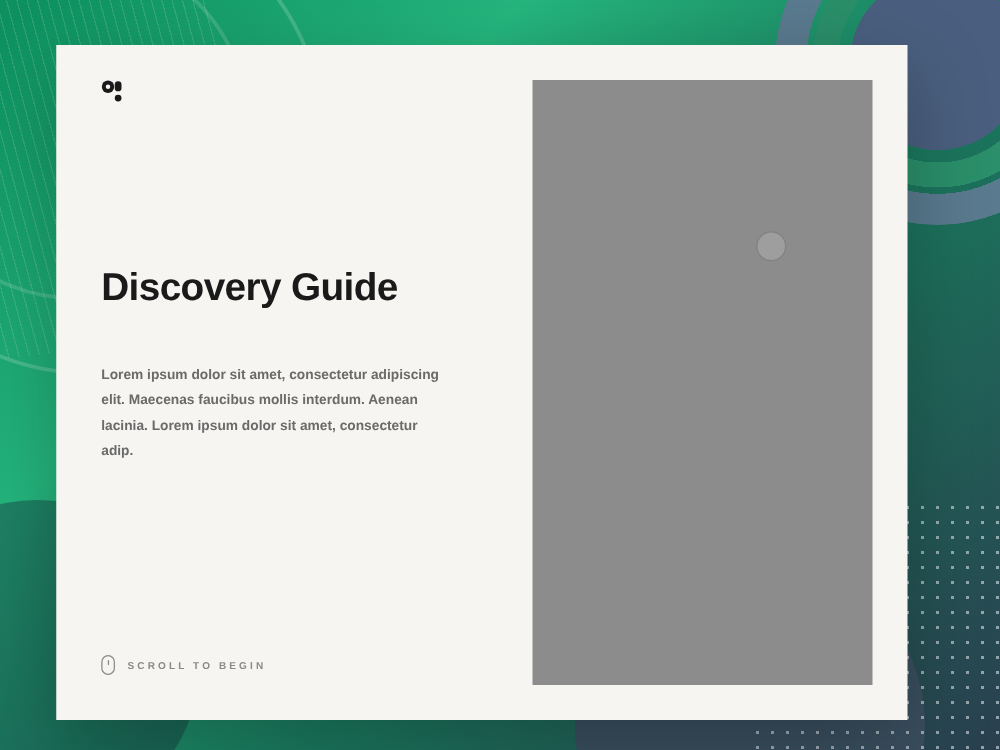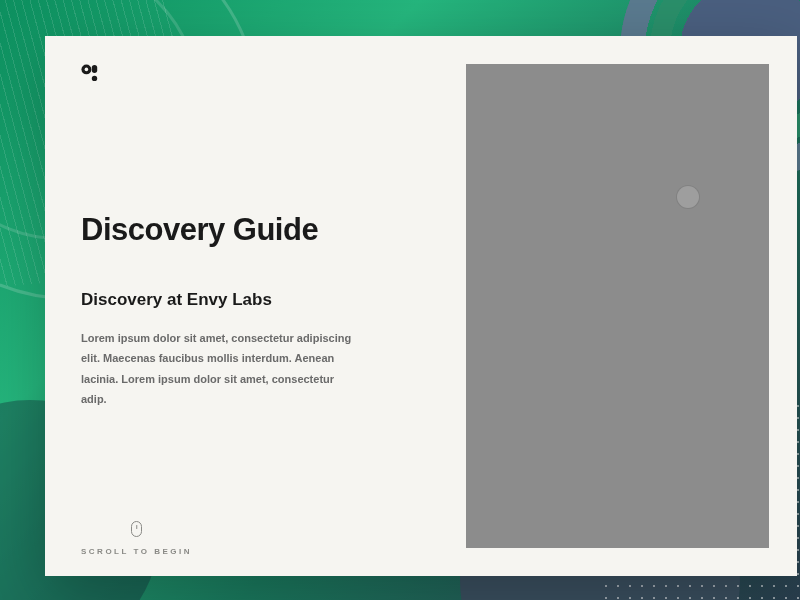--- a/index.html
+++ b/index.html
@@ -67,21 +67,21 @@
   width: 260px; height: 260px;
   background: rgba(20,50,60,0.4);
   border-radius: 50%;
 }
 
 
 .card {
   position: absolute;
   top: 36px;
   left: 45px;
-  width: 752px;
+  width: 681px;
   height: 540px;
   background: #f6f5f1;
   box-shadow: 0 20px 60px rgba(0,0,0,0.25);
   display: flex;
 }
 
 .card-left {
   width: 56%;
   padding: 28px 36px 34px 36px;
   position: relative;
@@ -117,26 +117,25 @@
 .body-text {
   font-size: 11px;
   line-height: 1.85;
   color: #6a6a6a;
   max-width: 280px;
   font-weight: bold;
 }
 
 .scroll-cue {
   position: absolute;
-  bottom: 20px;
+  bottom: 36px;
   left: 36px;
   display: flex;
   align-items: center;
   gap: 10px;
-  flex-direction: column;
 }
 
 .mouse-icon {
   width: 11px; height: 16px;
   border: 1.3px solid #8a8a86;
   border-radius: 6px;
   position: relative;
 }
 .mouse-icon::after {
   content: '';
@@ -198,21 +197,20 @@
       <svg viewBox="0 0 20 20" width="18" height="18">
         <circle cx="6" cy="6" r="5.5" fill="#1a1a1a"></circle>
         <rect x="12" y="1" width="6" height="9" rx="3" fill="#1a1a1a"></rect>
         <circle cx="15" cy="16" r="3" fill="#1a1a1a"></circle>
         <circle cx="6" cy="6" r="2" fill="#f6f5f1"></circle>
       </svg>
     </div>
 
     <div class="content">
       <h1 class="title">Discovery Guide</h1>
-      <h2 class="subtitle">Discovery at Envy Labs</h2>
       <p class="body-text">Lorem ipsum dolor sit amet, consectetur adipiscing elit. Maecenas faucibus mollis interdum. Aenean lacinia. Lorem ipsum dolor sit amet, consectetur adip.</p>
     </div>
 
     <div class="scroll-cue">
       <span class="mouse-icon"></span>
       <span class="scroll-text">SCROLL TO BEGIN</span>
     </div>
 
   </div>
 

